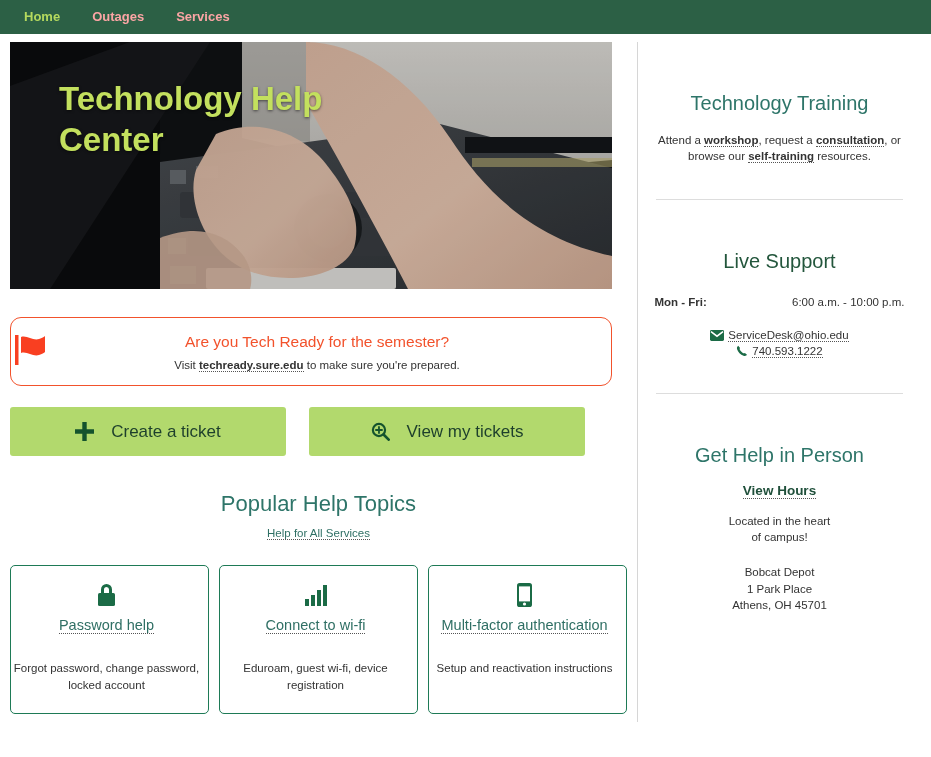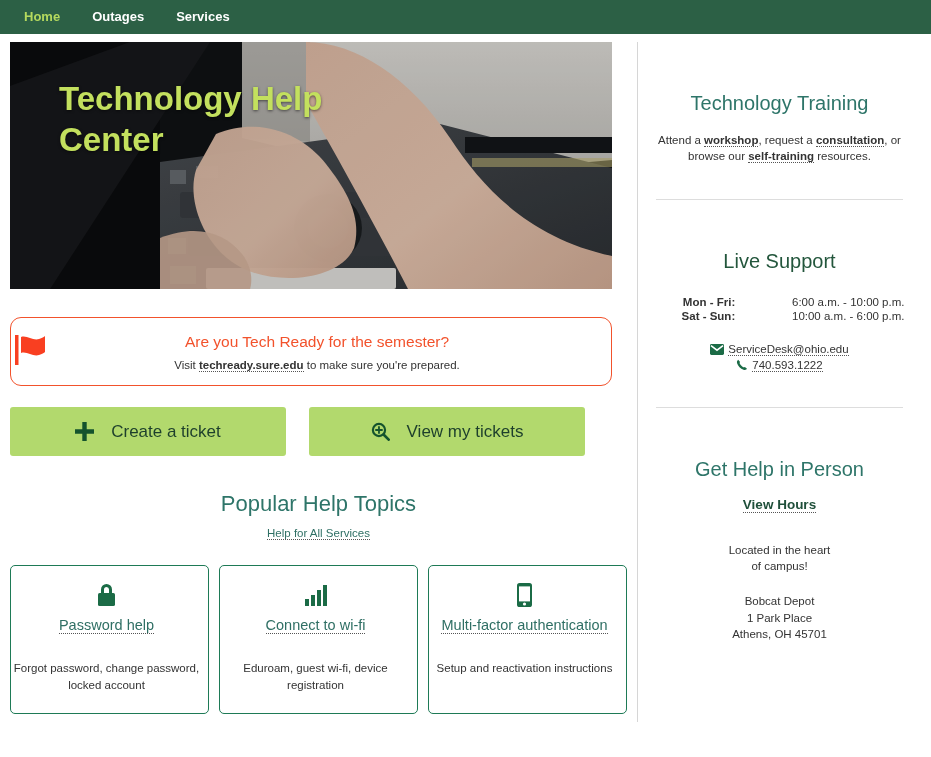--- a/index.html
+++ b/index.html
@@ -16,21 +16,21 @@
   .navbar {
     height: 34px;
     background: #2c6045;
     display: flex;
     align-items: flex-end;
     padding: 0 0 0 8px;
   }
   .nav-item {
     font-size: 13px;
     font-weight: bold;
-    color: #ffffff;
+    color: #fca5a5;
     padding: 0 16px;
     line-height: 34px;
     cursor: pointer;
     white-space: nowrap;
   }
   .nav-item.active { color: #b5d95e; }
 
   
   .page {
     display: flex;
@@ -193,34 +193,34 @@
     background: #dddddd;
     margin: 34px 10px 0 10px;
   }
   .hours {
     margin: 22px auto 0 auto;
     width: 250px;
     font-size: 11.5px;
     border-collapse: collapse;
   }
   .hours td { padding: 1px 0; }
-  .hours .d { text-align: right; font-weight: bold; color: #333; }
+  .hours .d { text-align: left; font-weight: bold; color: #333; }
   .hours .t { text-align: right; color: #333; }
   .contact { margin-top: 20px; font-size: 11.5px; }
   .contact div { margin-top: 2px; white-space: nowrap; }
   .contact-ico { color: #1b6b46; margin-right: 4px; vertical-align: -2px; }
   .view-hours {
     display: inline-block;
     margin-top: 16px;
     font-size: 13.5px;
     font-weight: bold;
     color: #1f4f3a;
   }
   .addr { font-size: 11.5px; line-height: 1.45; color: #333; }
-  .addr.first { margin-top: 29px; }
+  .addr.first { margin-top: 14px; }
   .addr.second { margin-top: 18px; }
 </style>
 </head>
 <body>
 
 <div class="navbar">
   <div class="nav-item active">Home</div>
   <div class="nav-item">Outages</div>
   <div class="nav-item">Services</div>
 </div>
@@ -362,24 +362,20 @@
 
     <div class="divider-h"></div>
 
     <h2 class="side-h green">Live Support</h2>
     <table class="hours">
       <tbody>
           <tr>
         <td class="d">Mon - Fri:</td>
         <td class="t">6:00 a.m. - 10:00 p.m.</td>
       </tr>
-      <tr>
-        <td class="d">Sat - Sun:</td>
-        <td class="t">10:00 a.m. - 6:00 p.m.</td>
-      </tr>
     </tbody>
       </table>
     <div class="contact">
       <div><span class="contact-ico"><svg width="14" height="11" viewBox="0 0 14 11">
               <rect x="0" y="0" width="14" height="11" rx="1.4" fill="#1b6b46"></rect>
               <path d="M1,1.6 L7,6.2 L13,1.6" fill="none" stroke="#ffffff" stroke-width="1.5"></path>
             </svg></span><span class="dotted">ServiceDesk@ohio.edu</span></div>
       <div><span class="contact-ico"><svg width="12" height="12" viewBox="0 0 12 12">
               <path d="M2.2,0.8 C1.2,1.6 0.6,2.6 1.1,4.2 C1.9,6.9 4.6,9.8 7.5,10.8 C9.1,11.3 10.2,10.8 11,9.8 L8.9,7.9 C8.4,8.3 7.9,8.5 7.3,8.2 C5.9,7.5 4.3,5.9 3.7,4.5 C3.4,3.9 3.6,3.4 4.1,3 Z" fill="#1b6b46"></path>
             </svg></span><span class="dotted">740.593.1222</span></div>

